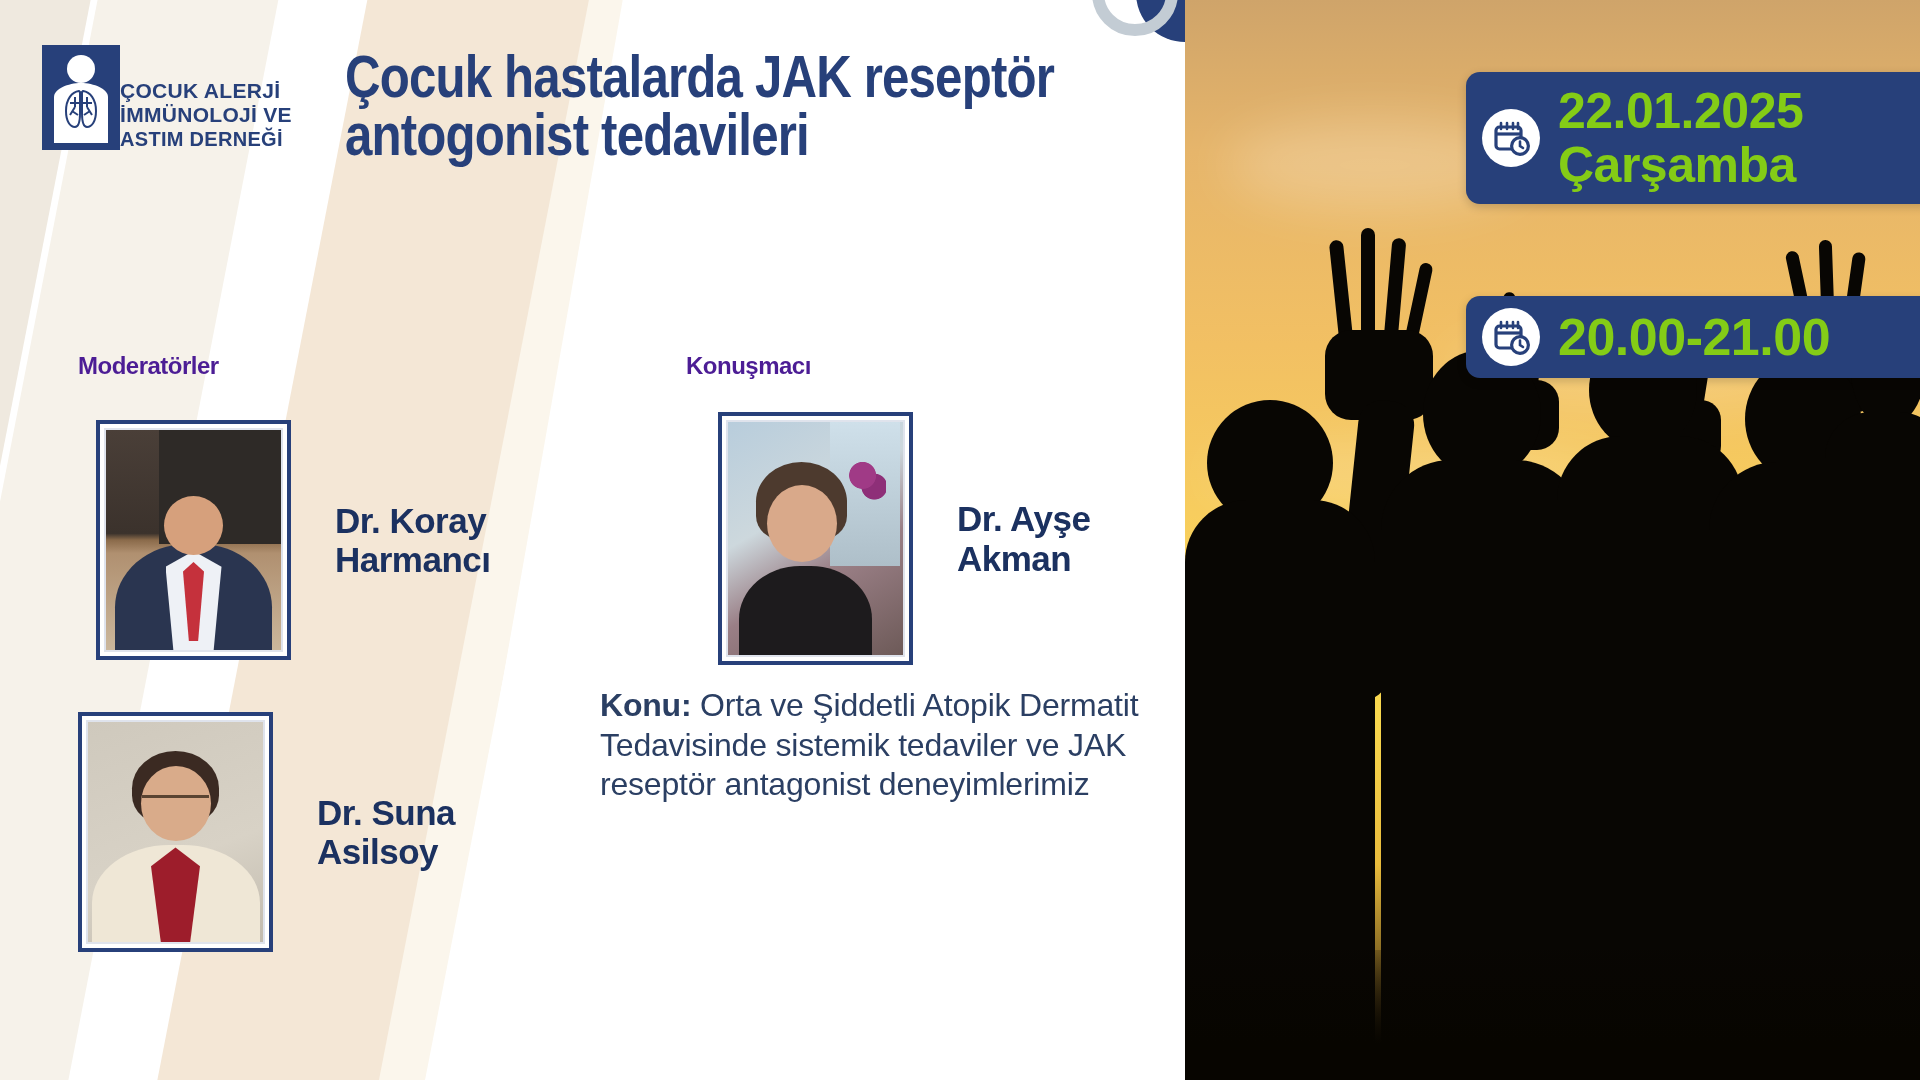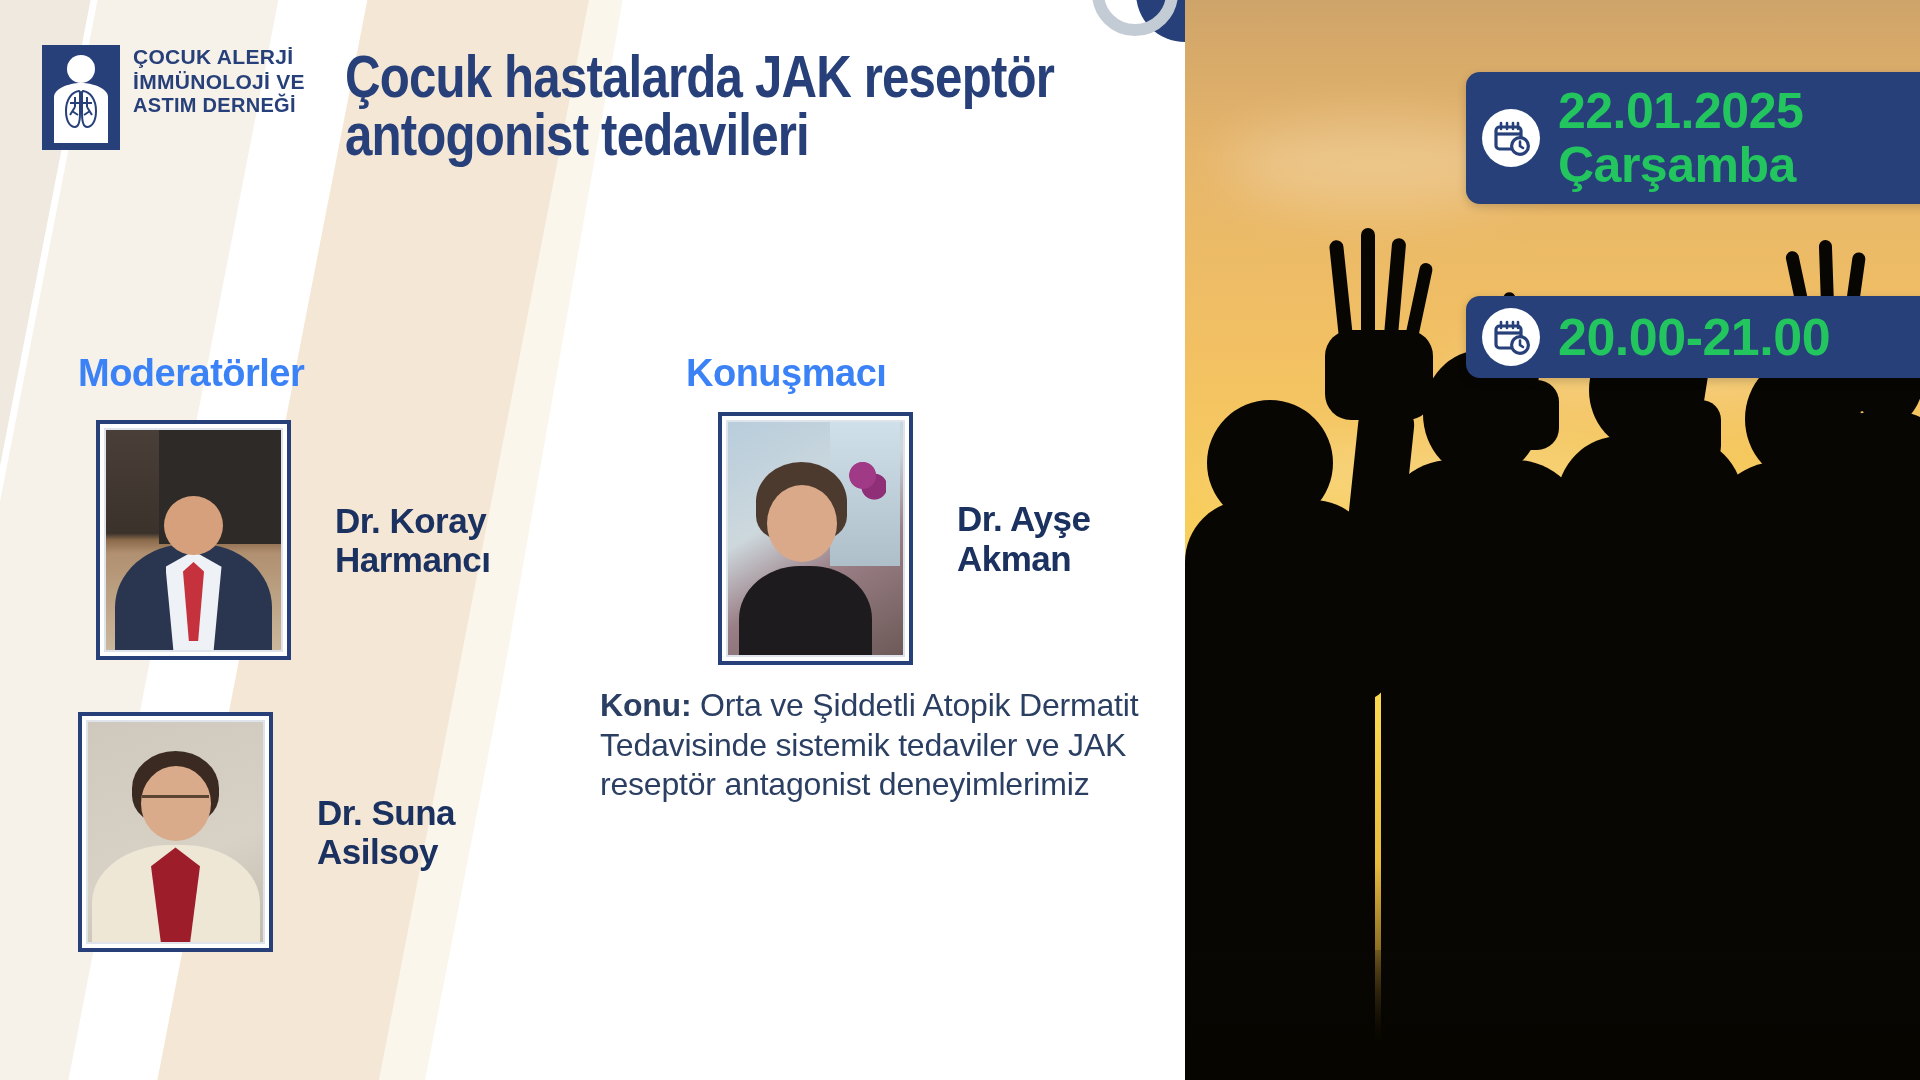--- a/index.html
+++ b/index.html
@@ -28,39 +28,39 @@
              border-right:16px solid #f0e5d2; border-radius:0 100% 100% 0 / 0 50% 50% 0; transform:rotate(3deg); }
   .white-plate { position:absolute; left:640px; top:0; width:560px; height:1080px; background:#fff; }
   .white-wedge { position:absolute; left:520px; top:-100px; width:400px; height:1400px; background:#ffffff; transform:rotate(10deg); }
 
   
   .deco-circles { position:absolute; left:1086px; top:-56px; width:150px; height:110px; }
   .deco-dot { position:absolute; left:50px; top:0; width:98px; height:98px; border-radius:50%; background:#27407a; }
   .deco-ring { position:absolute; left:6px; top:6px; width:86px; height:86px; border-radius:50%; border:12px solid #c3ccd4; }
 
   
-  .assoc-logo { position:absolute; left:42px; top:45px; display:flex; align-items:flex-start; gap:13px; }
+  .assoc-logo { position:absolute; left:42px; top:45px; display:flex; align-items:flex-end; }
   .logo-mark { width:78px; height:105px; background:#27407a; display:block; }
   .logo-lines { display:flex; flex-direction:column; gap:1px; }
   .logo-lines span { color:#27407a; font-weight:700; letter-spacing:.3px; line-height:1.12; font-size:21px; }
   .logo-lines .ll1 { font-size:21px; }
   .logo-lines .ll2 { font-size:21px; }
   .logo-lines .ll3 { font-size:20px; }
 
   
   .poster-title {
     position:absolute; left:345px; top:48px; width:830px;
     color:#27407a; font-weight:900; font-size:60px; line-height:0.96;
     letter-spacing:-1px;
     transform:scaleX(0.82); transform-origin:left top;
   }
   .poster-title span { display:block; white-space:nowrap; }
 
   
-  .sec-head { position:absolute; color:#3b82f6; font-weight:700; font-size:38px; letter-spacing:-0.5px; }
+  .sec-head { position:absolute; color:#4c1d95; font-weight:700; font-size:24px; letter-spacing:-0.5px; }
   #moderators-heading { left:78px; top:352px; }
   #speaker-heading { left:686px; top:352px; }
 
   
   .person { position:absolute; display:flex; align-items:center; }
   .photo-frame { border:4px solid #27407a; padding:4px; background:#fff; }
   .photo-frame-inner { border:2px solid #dfe3ec; padding:0; overflow:hidden; }
   .person-name { color:#1b3160; font-weight:700; font-size:35px; line-height:1.12; letter-spacing:-0.5px; margin-left:44px; }
   .person-name span { display:block; white-space:nowrap; }
 
@@ -126,21 +126,21 @@
   .ground { position:absolute; left:0; bottom:0; width:100%; height:130px; background:linear-gradient(180deg,rgba(10,7,2,0.2),#070500 72%); }
 
   
   .info-badge {
     position:absolute; background:#27407a; border-radius:14px; display:flex; align-items:center;
     padding:12px 26px 12px 16px; gap:18px; box-shadow:0 3px 10px rgba(0,0,0,.18);
   }
   #date-badge { left:1466px; top:72px; width:470px; }
   #time-badge { left:1466px; top:296px; width:470px; }
   .cal-icon { width:58px; height:58px; border-radius:50%; background:#fff; flex:0 0 58px; display:flex; align-items:center; justify-content:center; }
-  .badge-lines { color:#22c55e; font-weight:700; font-size:50px; line-height:1.08; letter-spacing:-0.5px; white-space:nowrap; }
+  .badge-lines { color:#84cc16; font-weight:700; font-size:50px; line-height:1.08; letter-spacing:-0.5px; white-space:nowrap; }
   #time-badge .badge-lines { font-size:52px; }
 </style>
 </head>
 <body>
 
 <div id="poster">
 
   <div class="bg-left">
     <div class="stripe s1"></div>
     <div class="stripe s2"></div>

